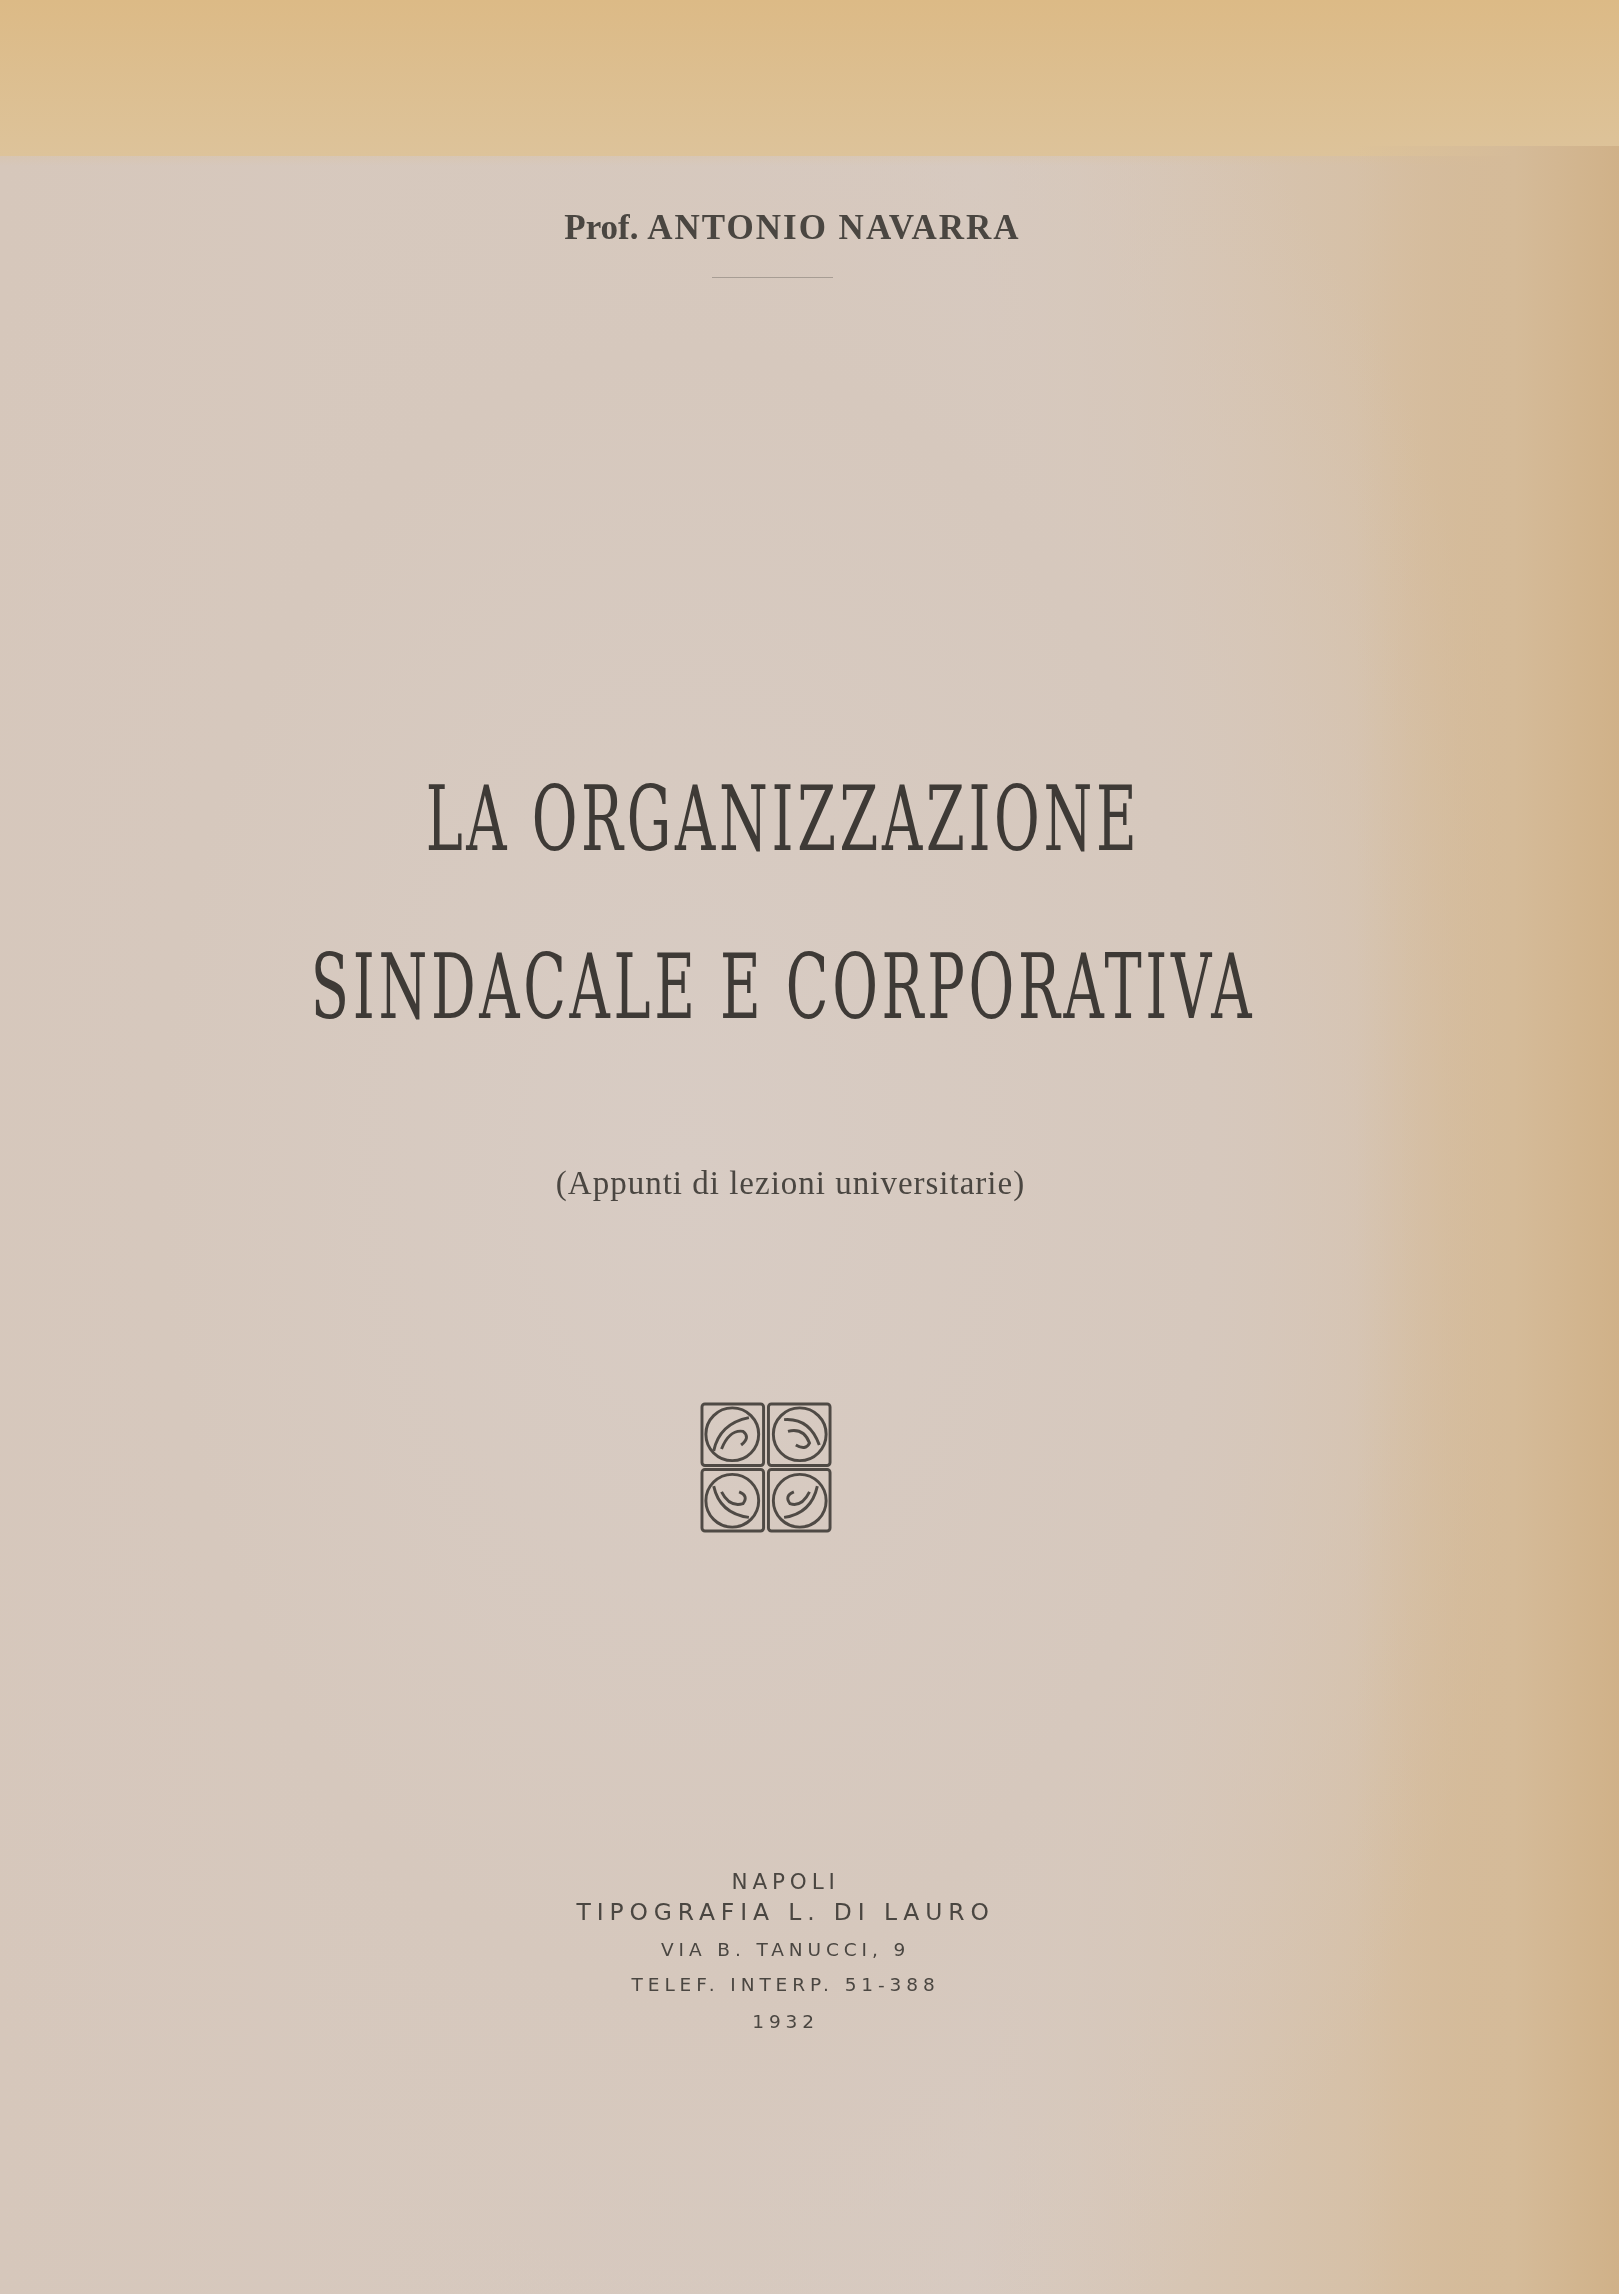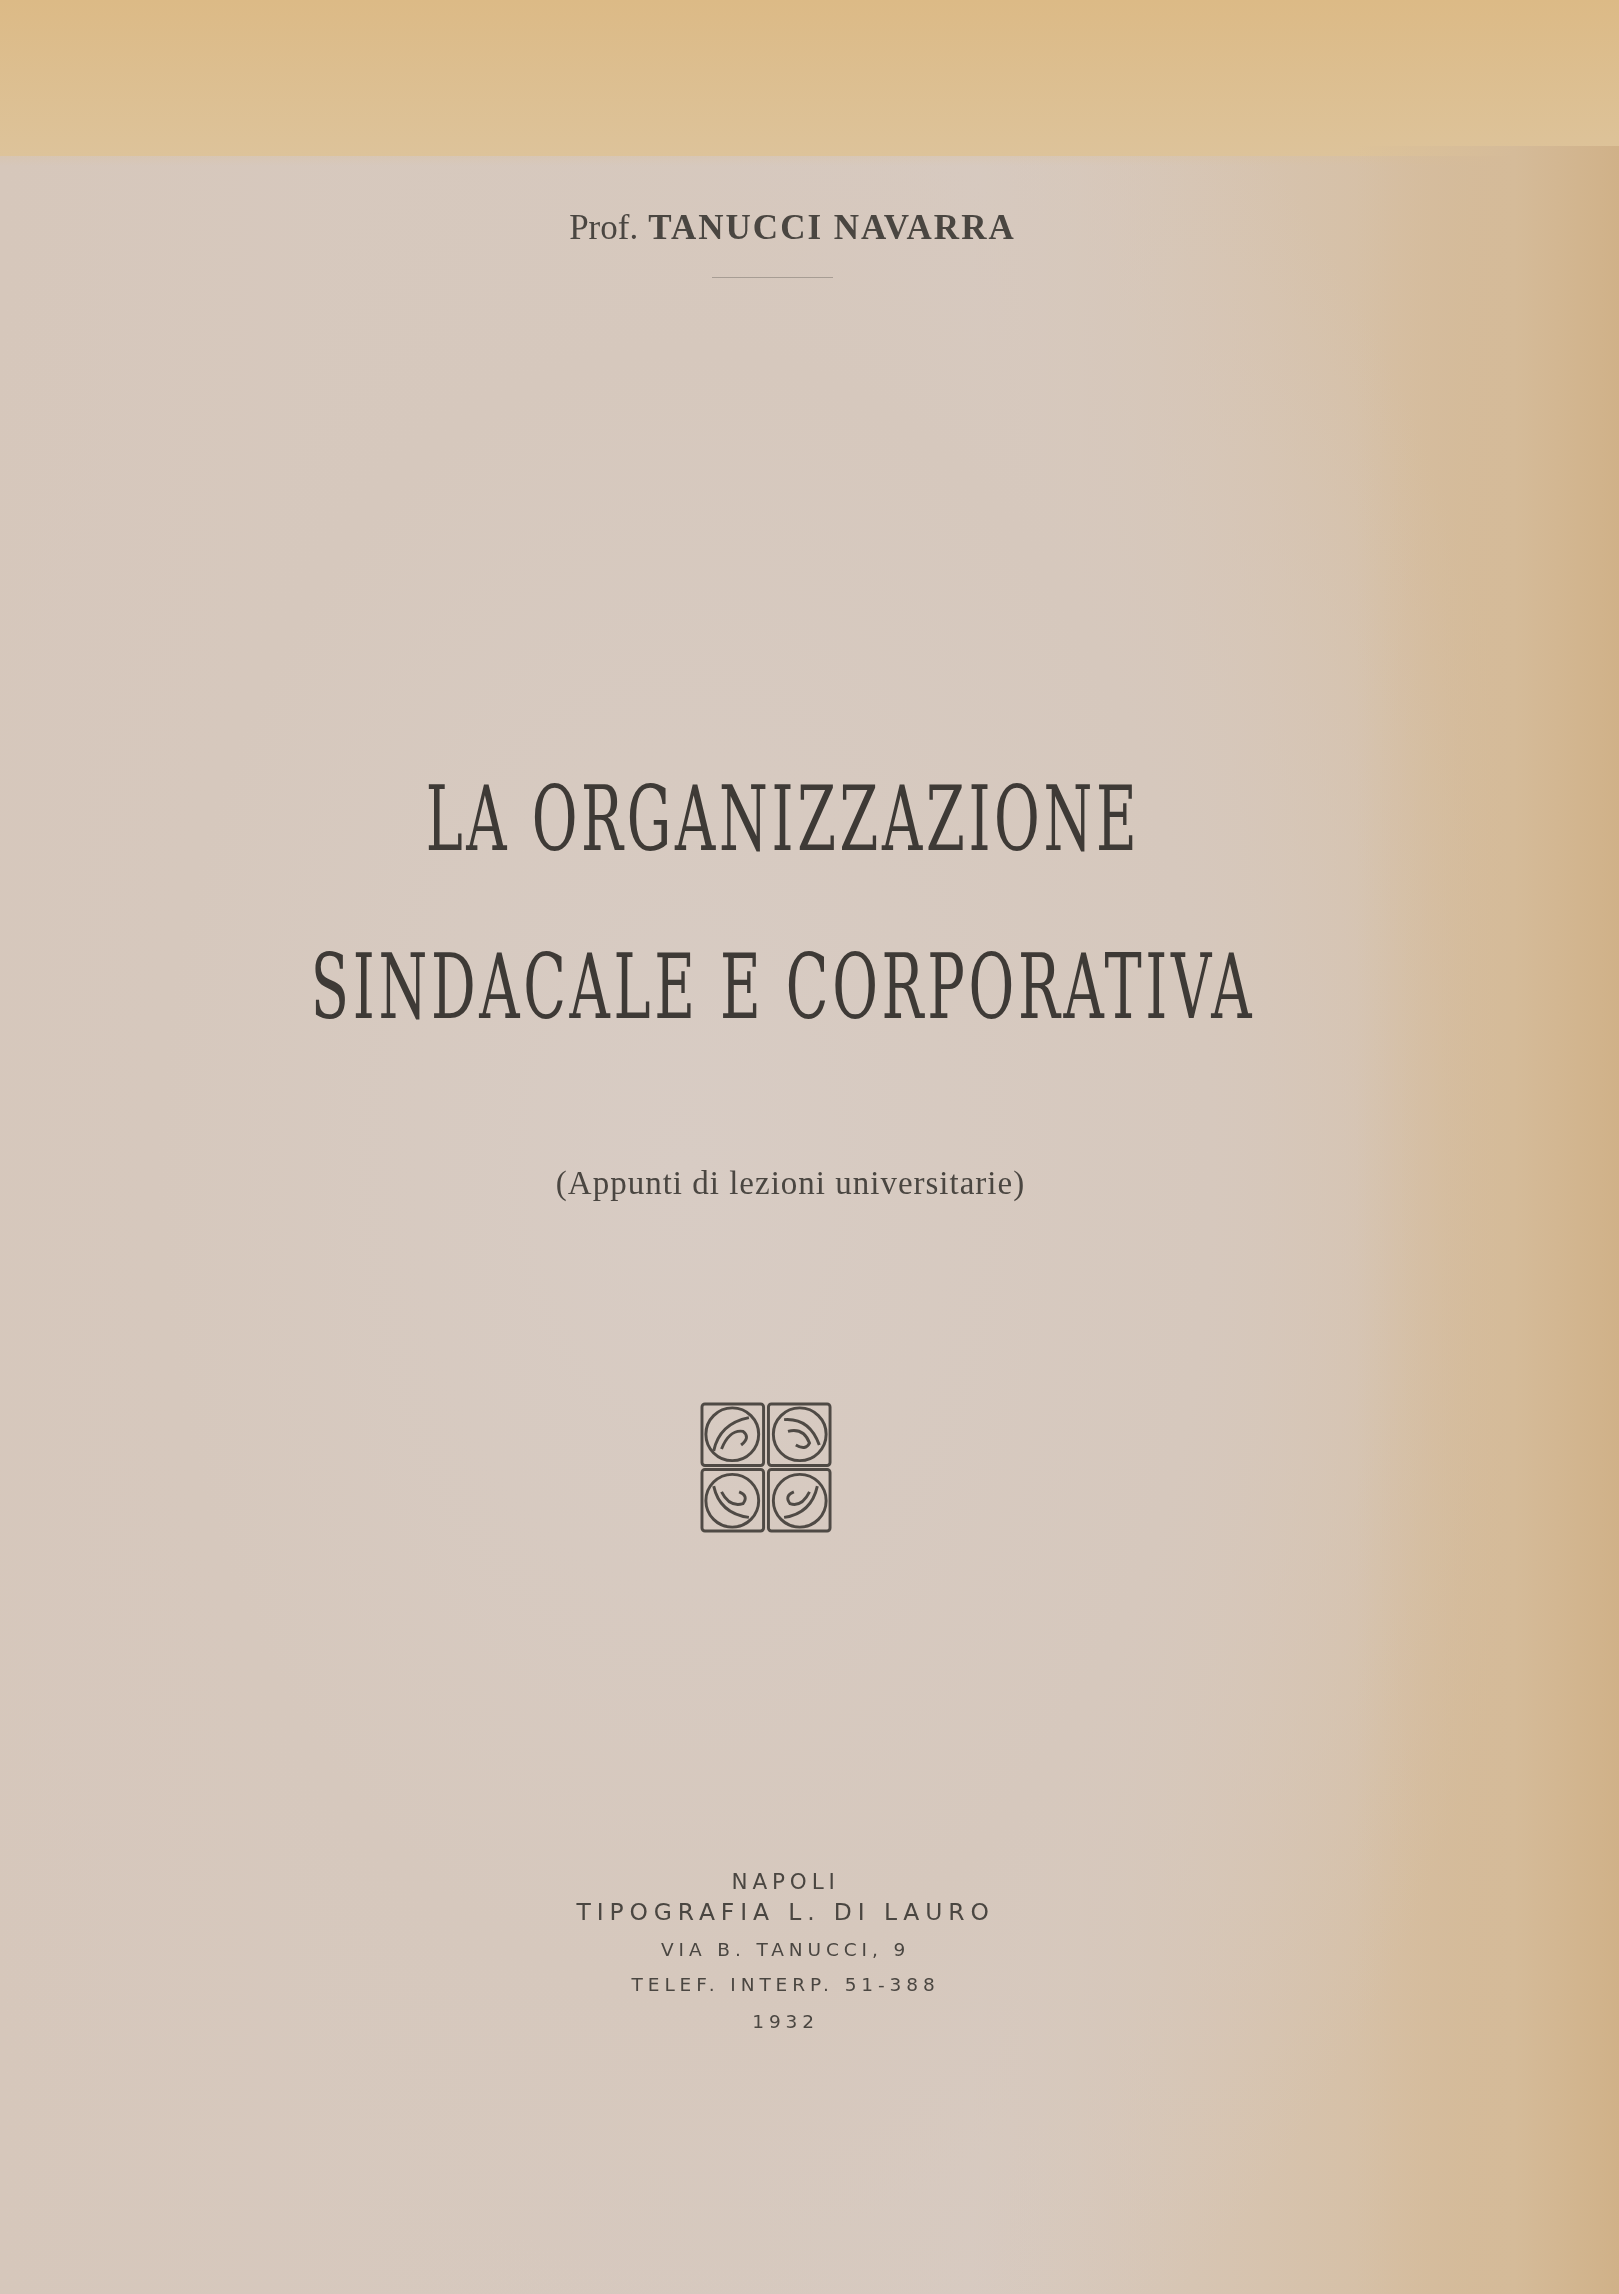--- a/index.html
+++ b/index.html
@@ -14,42 +14,42 @@
   .page::before {
     content:""; position:absolute; left:0; top:0; width:1620px; height:156px;
     background:linear-gradient(180deg,#dcba86,#ddc39a);
   }
   .page::after {
     content:""; position:absolute; left:1356px; top:146px; width:264px; height:2148px;
     background:linear-gradient(90deg, rgba(214,196,178,0) 0%, #d5bb99 60%, #d0b188 100%);
   }
   .text { position:absolute; left:0; width:1620px; text-align:center; color:#4a4641; z-index:2; }
   .author { top:208px; font-family:"Liberation Serif", serif; font-size:35px; font-weight:bold; letter-spacing:2px; left:-17.6px; }
-  .author .prof { font-weight:normal; letter-spacing:0; }
+  .author .prof { font-weight:bold; letter-spacing:0; }
   .rule { position:absolute; top:277px; left:712px; width:121px; height:1px; background:#a79d94; z-index:2; }
   .title { font-family:"DejaVu Serif", serif; font-weight:normal; color:#3e3a36; transform-origin:center; }
   .title1 { top:766px; font-size:90px; left:-27px; transform:scaleX(0.62); letter-spacing:5.9px; }
   .title2 { top:934px; font-size:90px; left:-27px; transform:scaleX(0.62); letter-spacing:5.9px; }
   .subtitle { top:1165px; font-family:"Liberation Serif", serif; font-size:33px; left:-19.5px; letter-spacing:1px; }
   .ornament { position:absolute; left:700px; top:1402px; width:133px; height:131px; z-index:2; }
   .imprint { font-family:"DejaVu Sans", sans-serif; color:#4a4641; left:-24.4px; }
   .imp1 { top:1869px; font-size:21.5px; letter-spacing:4.9px; }
   .imp2 { top:1898px; font-size:23.4px; letter-spacing:5.9px; }
   .imp3 { top:1939px; font-size:18.5px; letter-spacing:4.9px; }
   .imp4 { top:1974px; font-size:18.5px; letter-spacing:4.9px; }
   .imp5 { top:2011px; font-size:18.5px; letter-spacing:4.9px; }
 </style>
 </head>
 <body>
 
 <div class="page"></div>
 
 <div class="text author">
   <span class="prof">Prof.</span>
-  <span>TANUCCI NAVARRA</span>
+  <span>ANTONIO NAVARRA</span>
 </div>
 <div class="rule"></div>
 
 <div class="text title title1">LA ORGANIZZAZIONE</div>
 <div class="text title title2">SINDACALE E CORPORATIVA</div>
 
 <div class="text subtitle">(Appunti di lezioni universitarie)</div>
 
 <svg class="ornament" viewBox="0 0 136 134">
   <g fill="none" stroke="#4f4a45" stroke-width="3">

